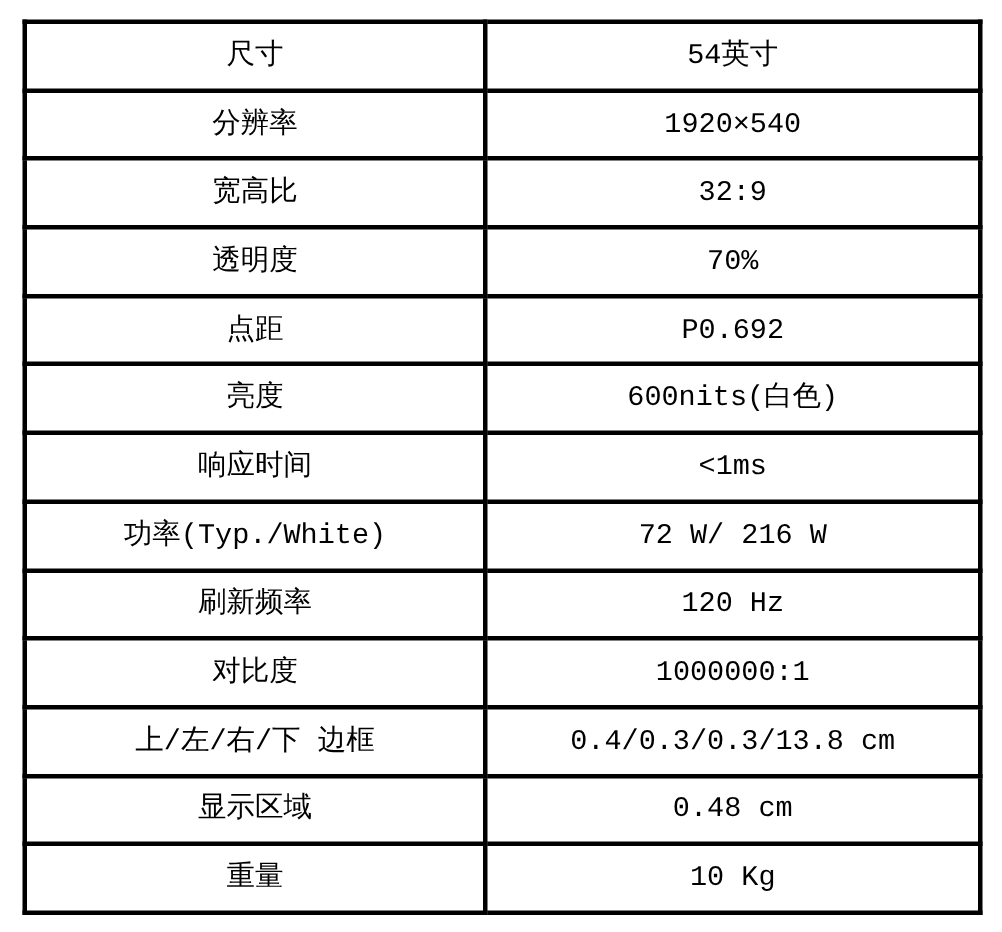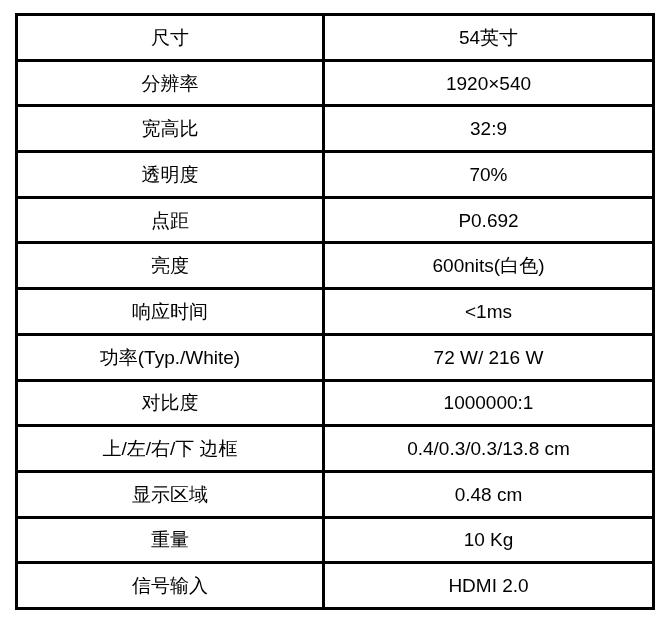--- a/index.html
+++ b/index.html
@@ -15,21 +15,21 @@
     overflow: hidden;
   }
   table.spec {
     position: absolute;
     left: 15px;
     top: 13px;
     width: 637px;
     height: 597px;
     border-collapse: collapse;
     table-layout: fixed;
-    font-family: Liberation Sans, sans-serif;
+    font-family: Liberation Mono, monospace;
     font-size: 19px;
     color: #000000;
   }
   table.spec td {
     border: 3px solid #000000;
     text-align: center;
     vertical-align: middle;
     padding: 0 4px;
     white-space: nowrap;
     overflow: hidden;
@@ -72,34 +72,34 @@
       </tr>
       <tr>
         <td>响应时间</td>
         <td>&lt;1ms</td>
       </tr>
       <tr>
         <td>功率(Typ./White)</td>
         <td>72 W/ 216 W</td>
       </tr>
       <tr>
+        <td>刷新频率</td>
+        <td>120 Hz</td>
+      </tr>
+      <tr>
         <td>对比度</td>
         <td>1000000:1</td>
       </tr>
       <tr>
         <td>上/左/右/下 边框</td>
         <td>0.4/0.3/0.3/13.8 cm</td>
       </tr>
       <tr>
         <td>显示区域</td>
         <td>0.48 cm</td>
       </tr>
       <tr>
         <td>重量</td>
         <td>10 Kg</td>
       </tr>
-      <tr>
-        <td>信号输入</td>
-        <td>HDMI 2.0</td>
-      </tr>
     </tbody>
   </table>
 </div>
 
 </body></html>

